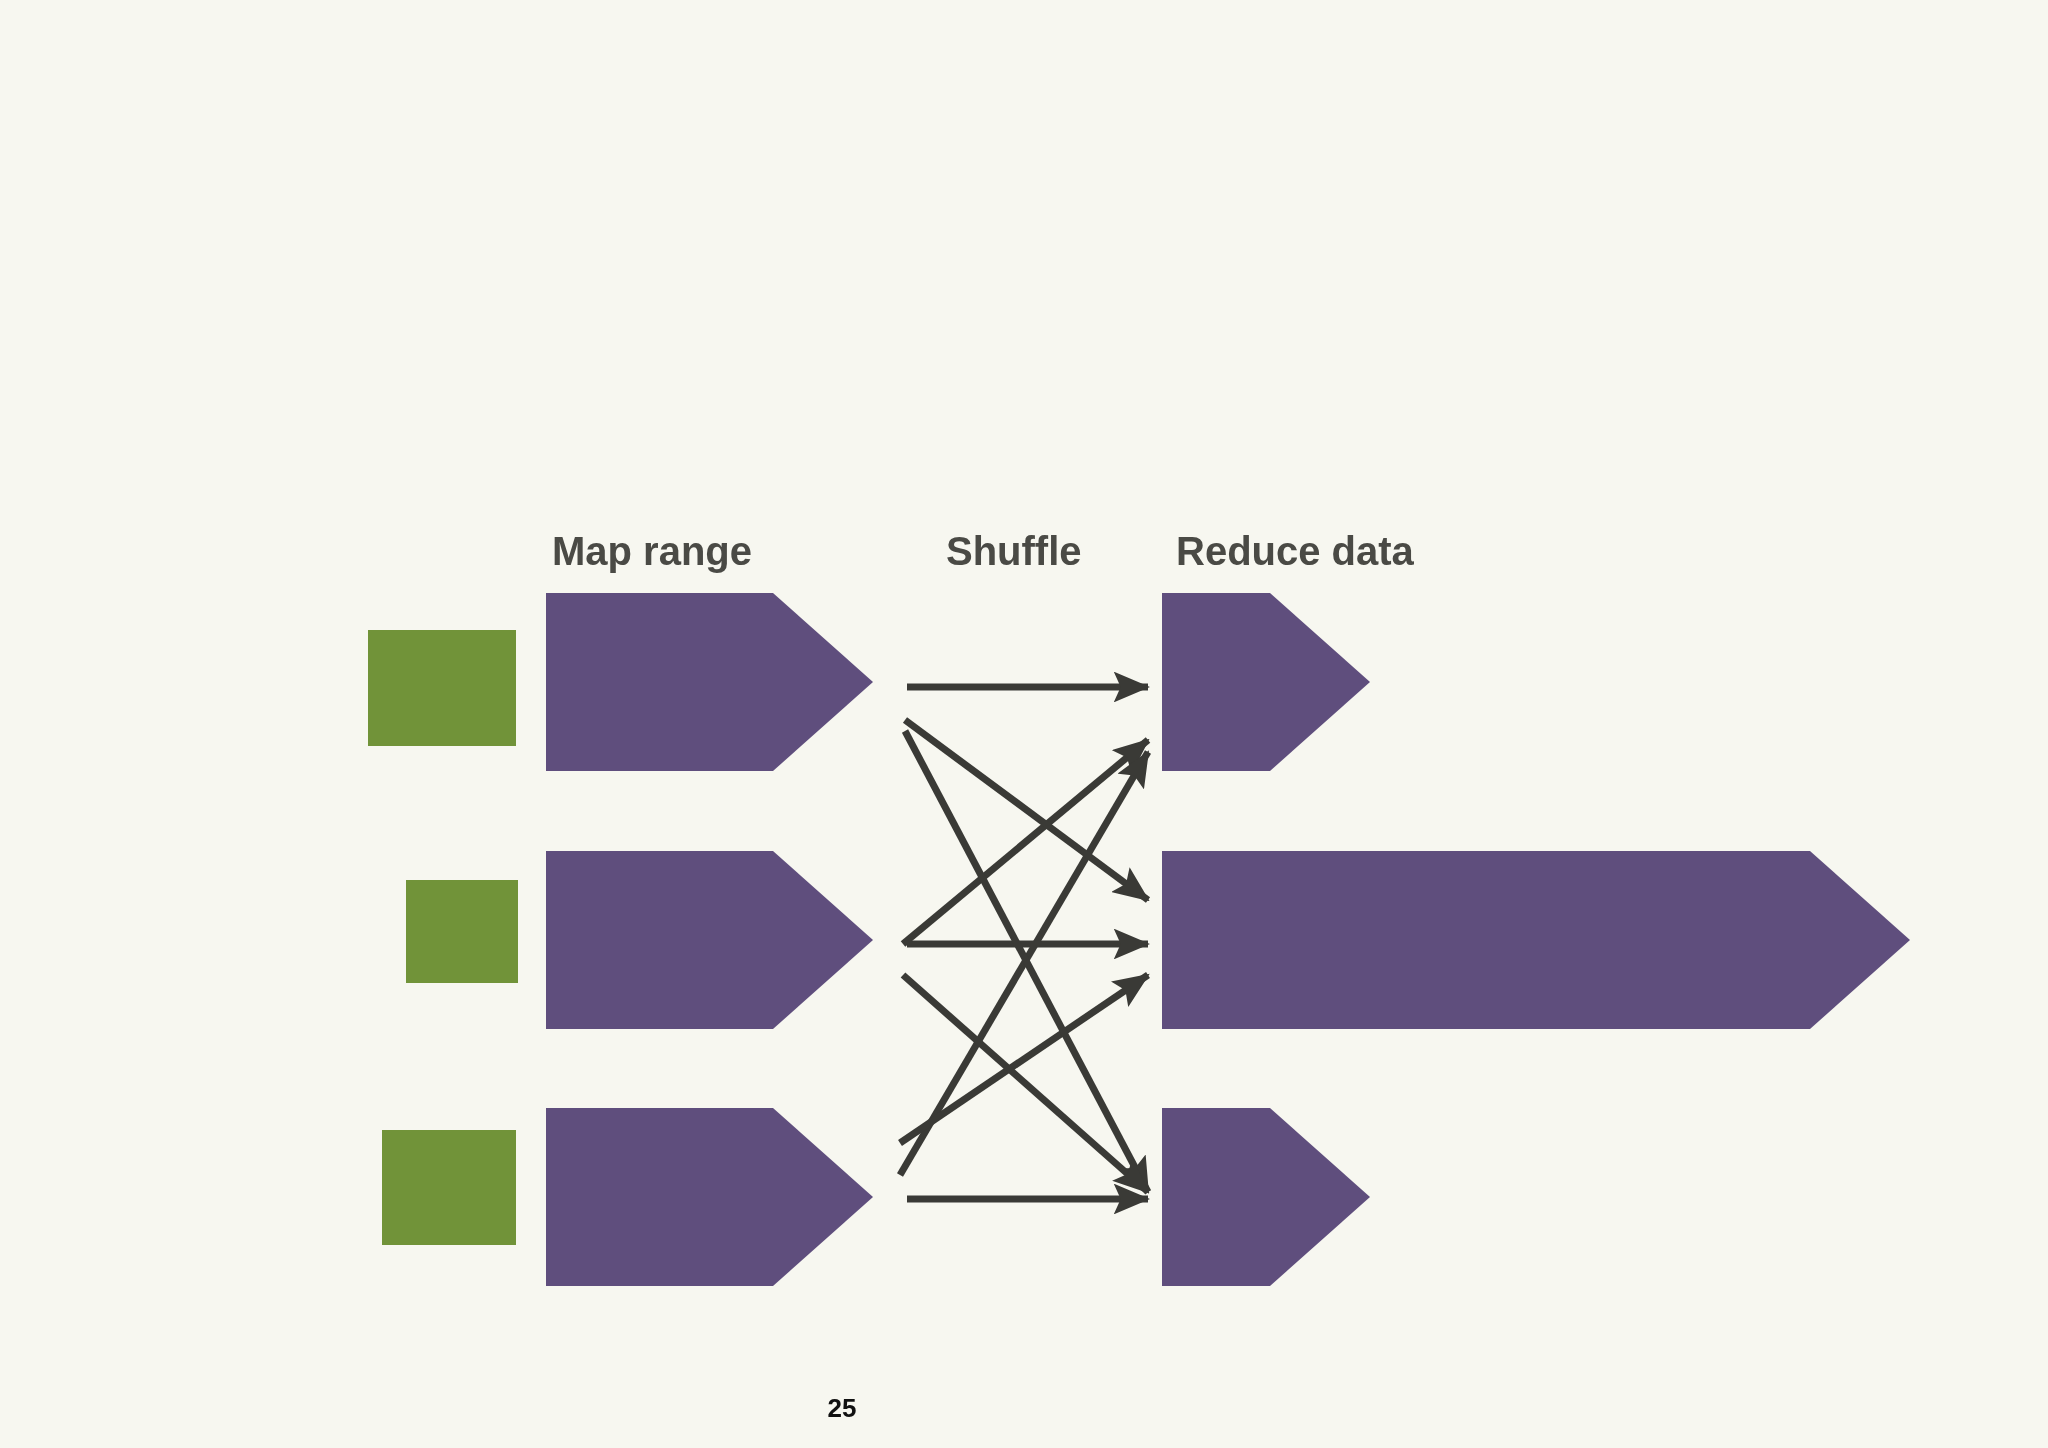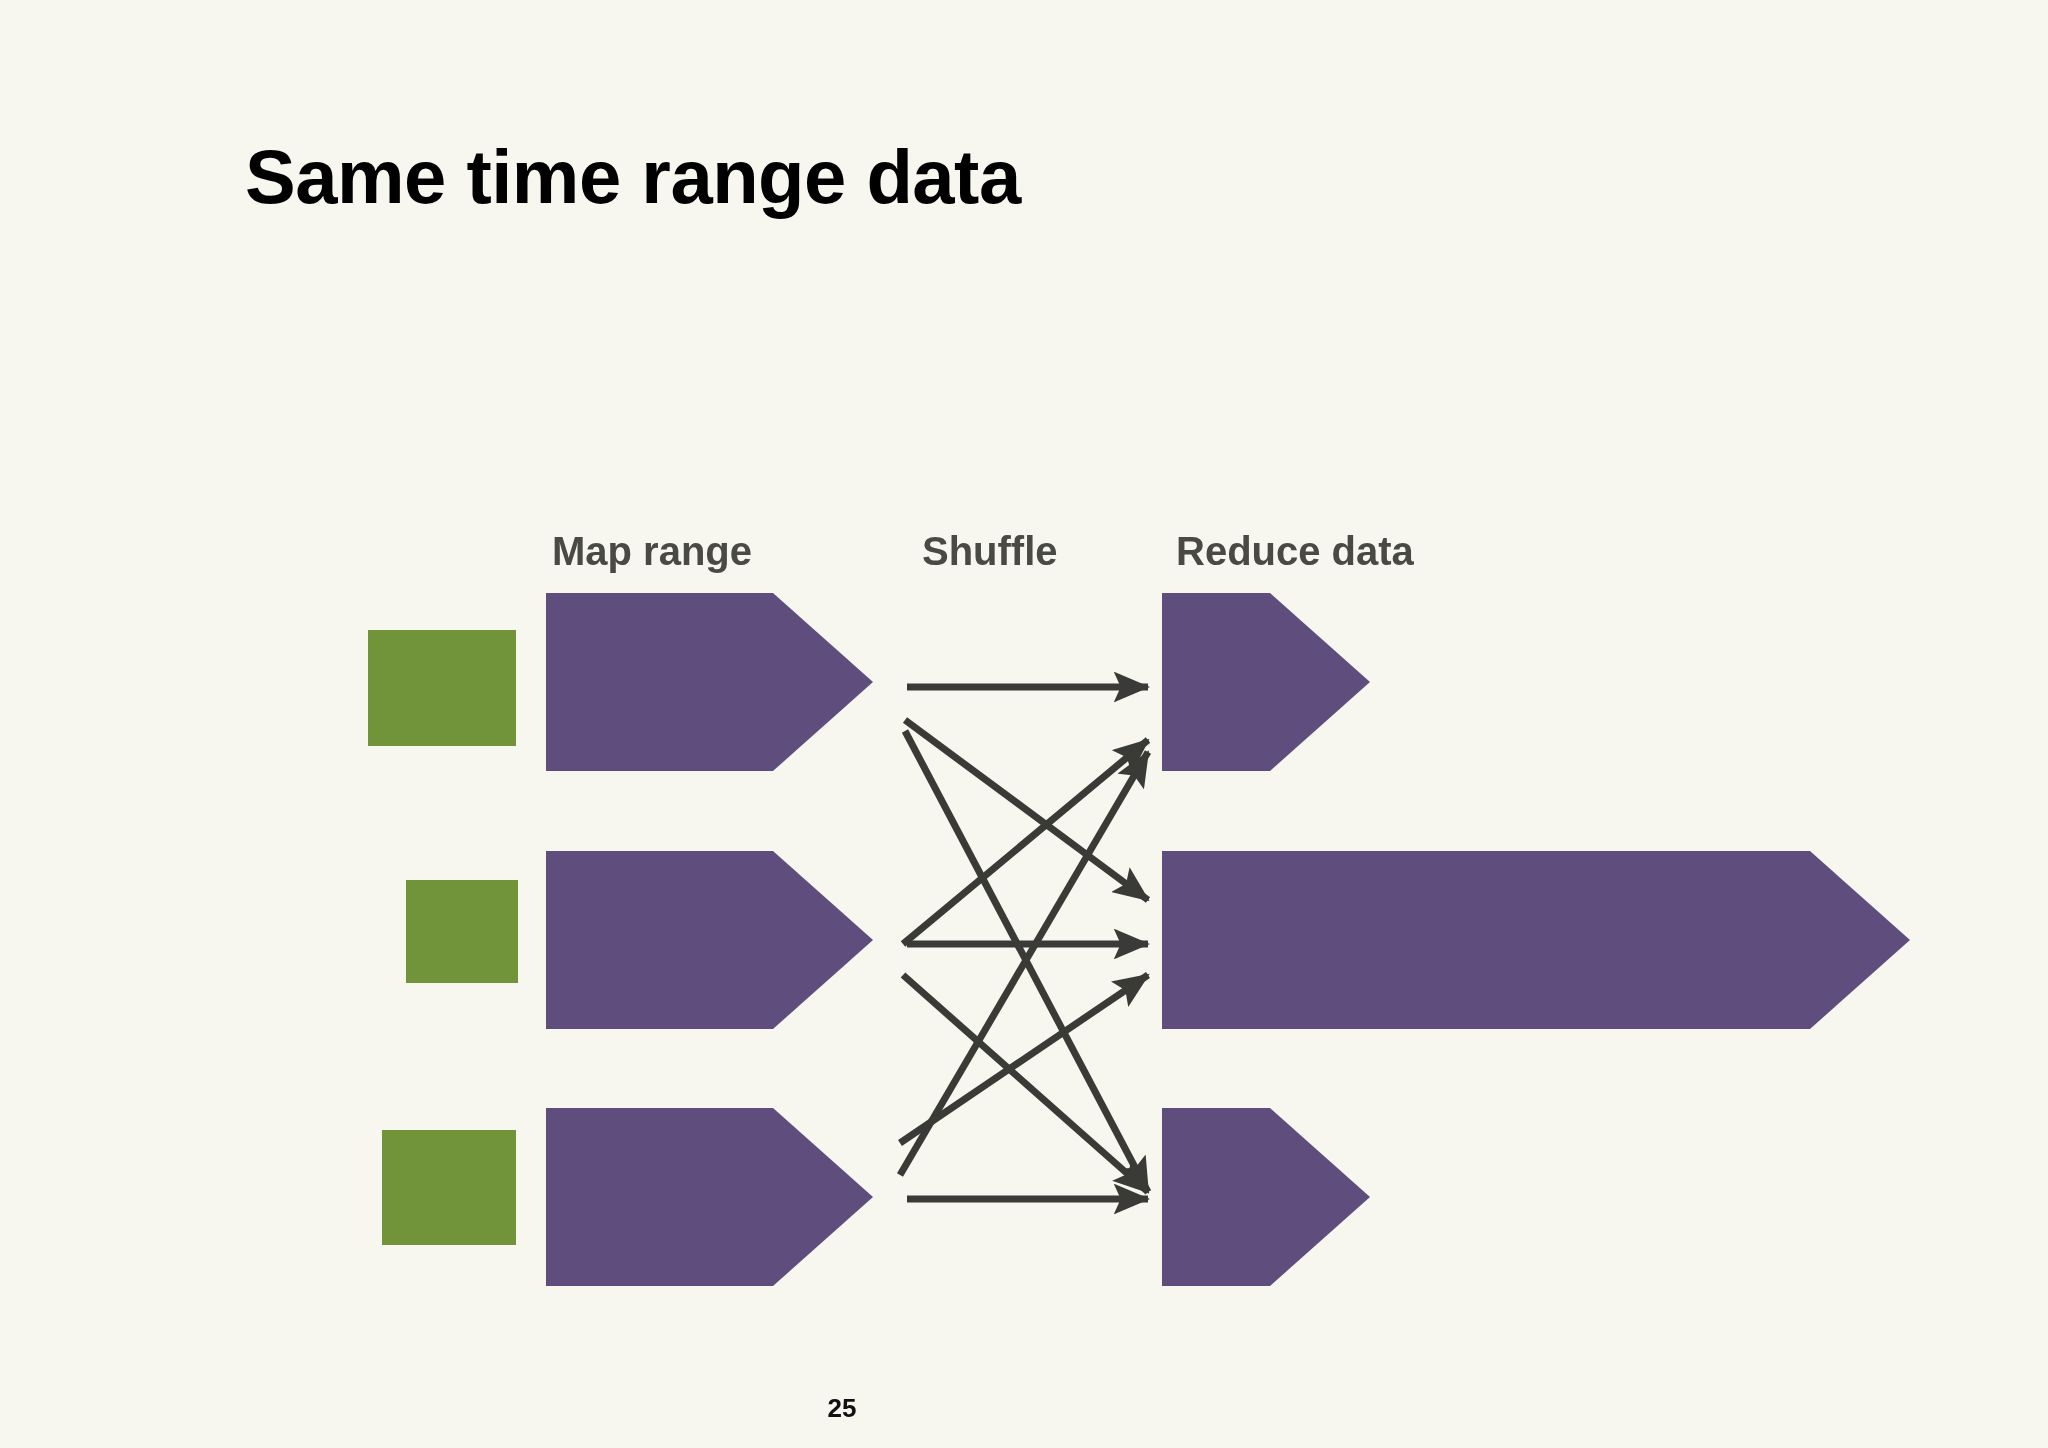--- a/index.html
+++ b/index.html
@@ -34,21 +34,21 @@
   }
   .col-label {
     position: absolute;
     font-size: 40px;
     font-weight: bold;
     color: #4a4a45;
     white-space: nowrap;
     line-height: 1;
   }
   #label-map      { left: 552px;  top: 531px; }
-  #label-shuffle  { left: 922px;  top: 531px; }
+  #label-shuffle  { left: 946px;  top: 531px; }
   #label-reduce   { left: 1176px; top: 531px; }
   #page-number {
     position: absolute;
     left: 0;
     top: 1393px;
     width: 1684px;
     text-align: center;
     font-size: 26px;
     font-weight: bold;
     color: #111111;
@@ -59,21 +59,20 @@
     top: 0;
     width: 2048px;
     height: 1448px;
   }
 </style>
 </head>
 <body>
 
 <div id="slide">
 
-  <div id="slide-title">Same time range data</div>
 
   <div class="col-label" id="label-map">Map range</div>
 
   <div class="col-label" id="label-shuffle">Shuffle</div>
 
   <div class="col-label" id="label-reduce">Reduce data</div>
 
   <svg id="diagram-svg" viewBox="0 0 2048 1448">
     <defs>
       <marker id="arrowhead" markerWidth="5.2" markerHeight="4.4" refX="4.9" refY="2.2" orient="auto" markerUnits="strokeWidth">

